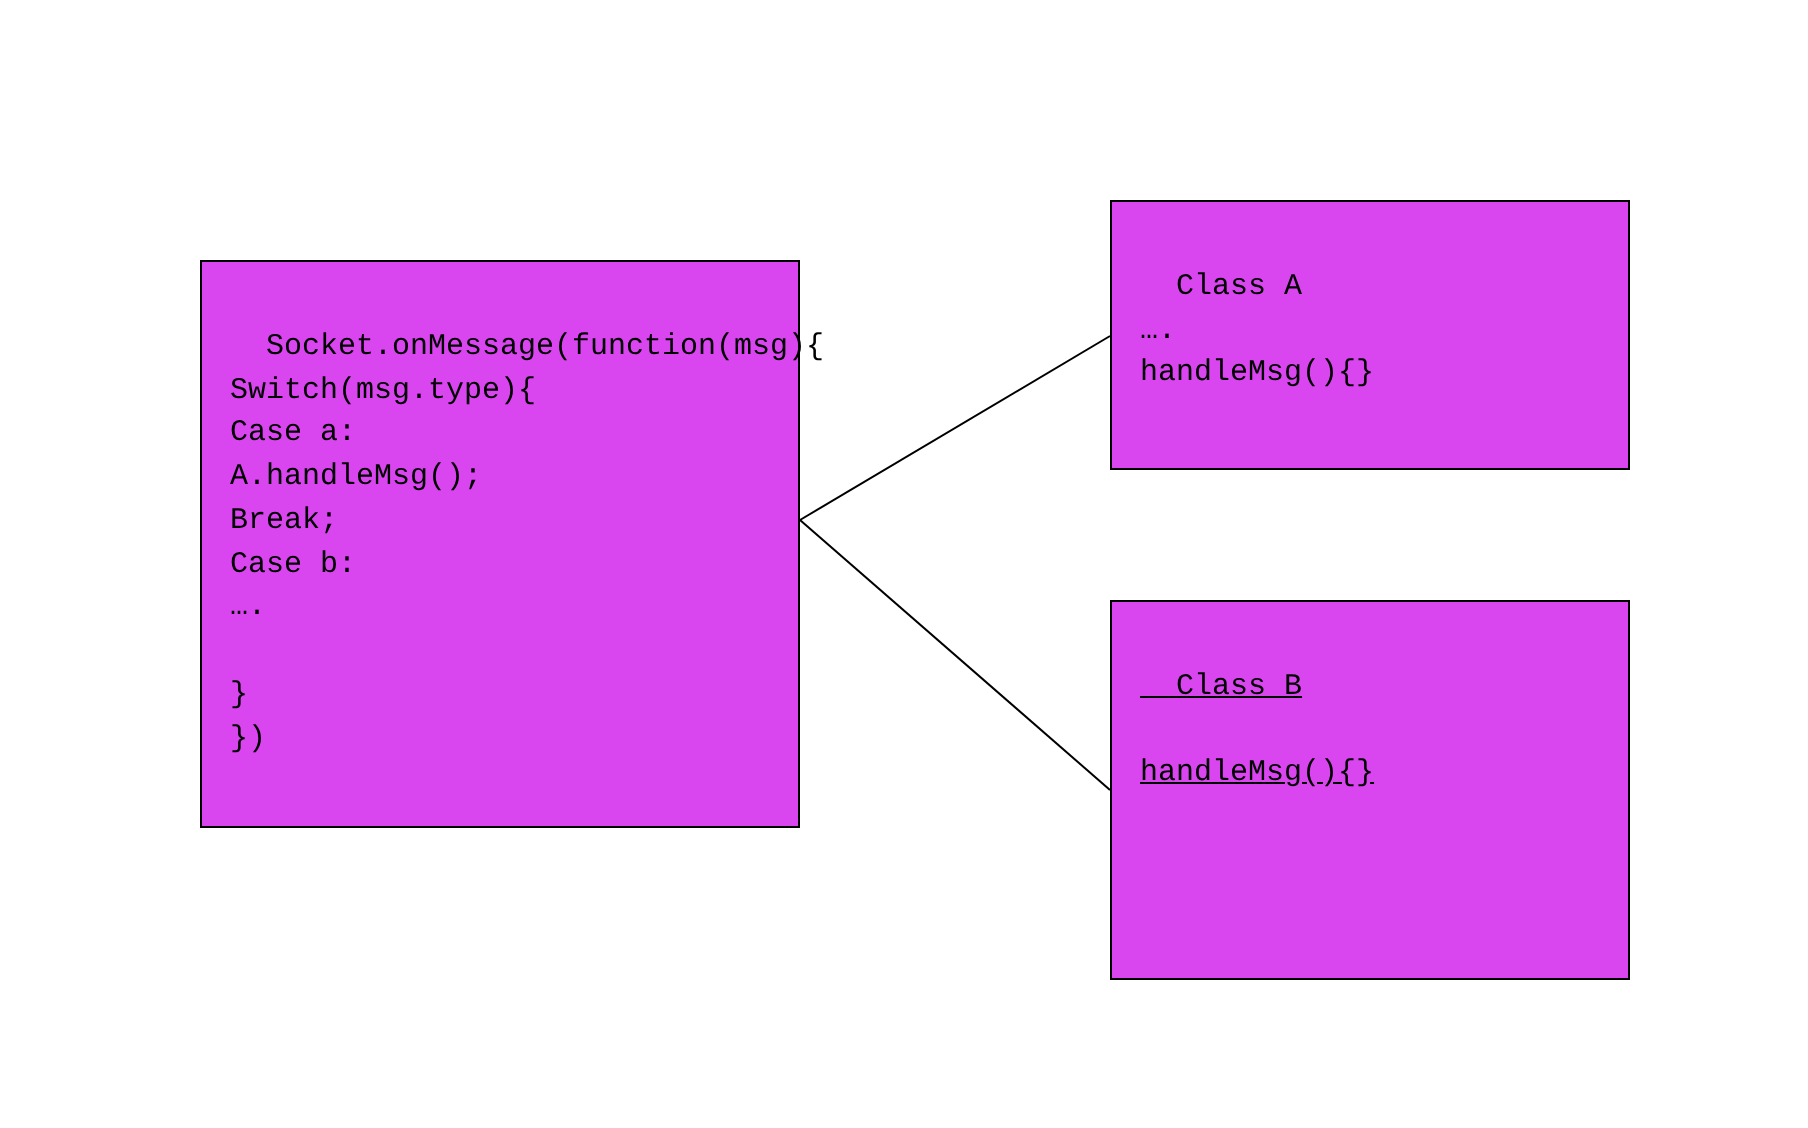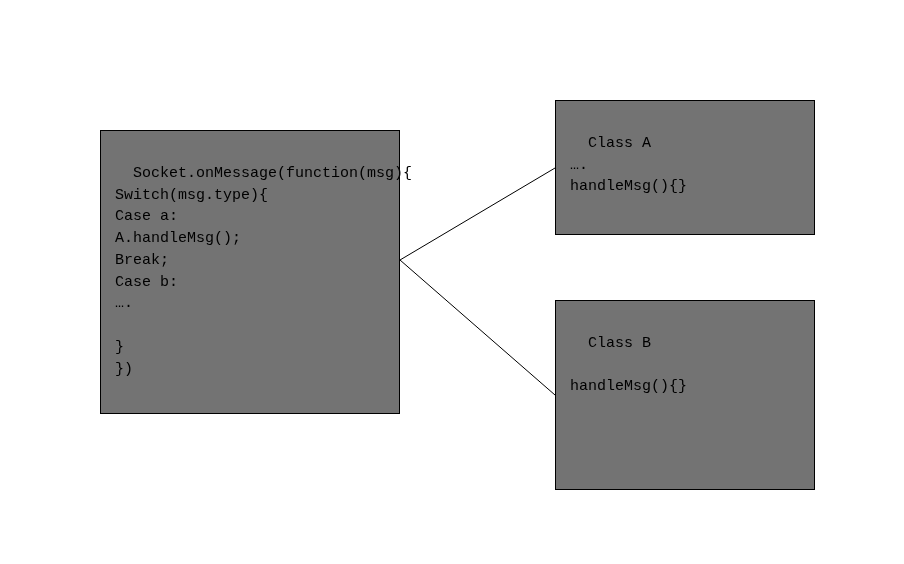--- a/index.html
+++ b/index.html
@@ -9,21 +9,21 @@
     height: 564px;
     background: #ffffff;
     font-family: "Courier New", Courier, monospace;
     font-size: 15px;
     color: #000;
     position: relative;
   }
   .box {
     position: absolute;
     border: 1px solid #000;
-    background: #737373;
+    background: #d946ef;
     box-sizing: border-box;
     padding: 10px 14px;
     white-space: pre;
     line-height: 1.45;
   }
   svg.connectors {
     position: absolute;
     left: 0; top: 0;
     width: 904px;
     height: 564px;
@@ -54,17 +54,17 @@
 }
 })</span>
 </div>
 
 <div class="box" id="box-classA" style="left: 555px; top: 100px; width: 260px; height: 135px;">
   <span>Class A
 ….
 handleMsg(){}</span>
 </div>
 
-<div class="box" id="box-classB" style="left: 555px; top: 300px; width: 260px; height: 190px;">
+<div class="box" id="box-classB" style="left: 555px; top: 300px; width: 260px; height: 190px; text-decoration: underline;">
   <span>Class B
 
 handleMsg(){}</span>
 </div>
 
 </body></html>

